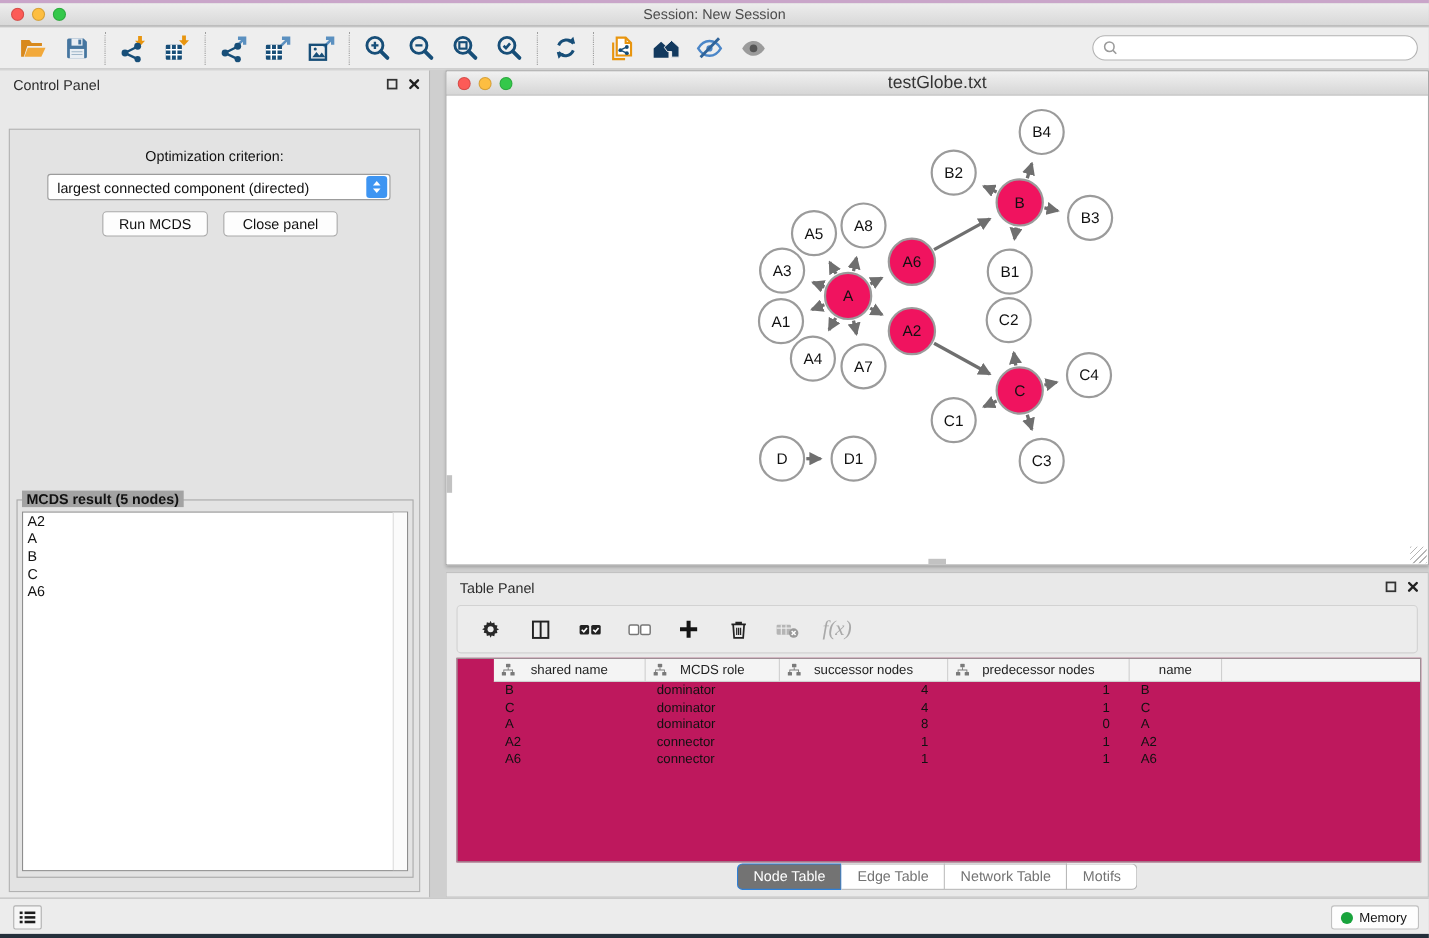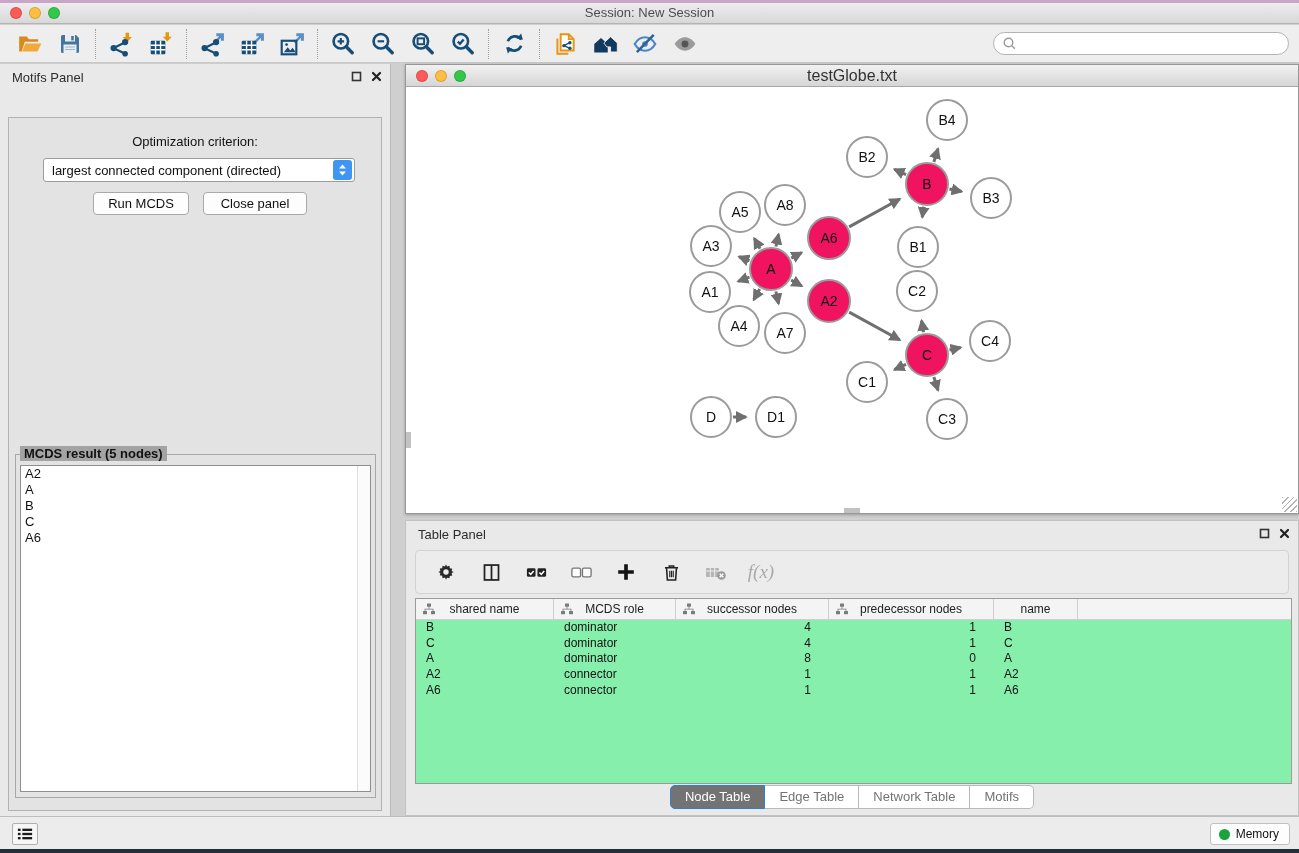--- a/index.html
+++ b/index.html
@@ -73,22 +73,22 @@
 
   
   .table-panel { position:absolute; left:405px; top:456px; width:894px; height:296px; background:#e9e9e9;
                  border:1px solid #c2c2c2; }
   .tp-toolbar { position:absolute; left:9px; right:9px; top:29px; height:44px; background:#ececec;
                 border:1px solid #d2d2d2; border-radius:4px; display:flex; align-items:center;
                 padding-left:16px; gap:17px; }
   .tp-ibtn { width:28px; height:28px; display:flex; align-items:center; justify-content:center;
              background:transparent; border:none; cursor:pointer; }
   .fx-label { font-family:"Liberation Serif",serif; font-style:italic; font-size:19px; color:#a9a9a9; }
-  .tp-table { position:absolute; left:9px; right:6px; top:77px; bottom:31px; background:#86efac;
-              border:1px solid #9b9b9b; overflow:hidden; }
+  .tp-table { position:absolute; left:9px; right:6px; top:77px; bottom:31px; background:#be185d;
+              border:1px solid #9b9b9b; overflow:hidden;padding-left:33px; }
   .thead { display:flex; height:21px; background:#f4f4f4; border-bottom:1px solid #cfcfcf; }
   .th { position:relative; display:flex; align-items:center; justify-content:center;
         border-right:1px solid #cfcfcf; font-size:12px; color:#222; cursor:pointer; }
   .th .hicon { position:absolute; left:7px; top:4px; }
   .th.filler { flex:1; border-right:none; cursor:default; }
   .tr { display:flex; height:15.7px; line-height:15.7px; font-size:12px; color:#111; }
   .td { padding:0 6px; overflow:hidden; white-space:nowrap; }
   .td.align-left { text-align:left; padding-left:10px; }
   .td.align-right { text-align:right; padding-right:18px; }
   .tp-tabs { position:absolute; left:0; right:0; bottom:6px; display:flex; justify-content:center; }
@@ -264,21 +264,21 @@
       <path d="M9.8 9.8 l3 3" stroke="#9a9a9a" stroke-width="1.4"></path>
     </svg>
     <input placeholder="" style="">
   </div>
 </div>
 
 <div class="workspace">
 
   <section class="control-panel">
     <div class="panel-header">
-      <span class="panel-title">Motifs Panel</span>
+      <span class="panel-title">Control Panel</span>
       <span class="panel-icons">
         <svg width="11" height="11">
             <rect x="1.5" y="1.5" width="8" height="8" fill="none" stroke="#333" stroke-width="1.6"></rect>
           </svg>
         <svg width="11" height="11">
             <path d="M2 2 L9 9 M9 2 L2 9" stroke="#222" stroke-width="2.2" stroke-linecap="round"></path>
           </svg>
       </span>
     </div>
     <div class="cp-content">

